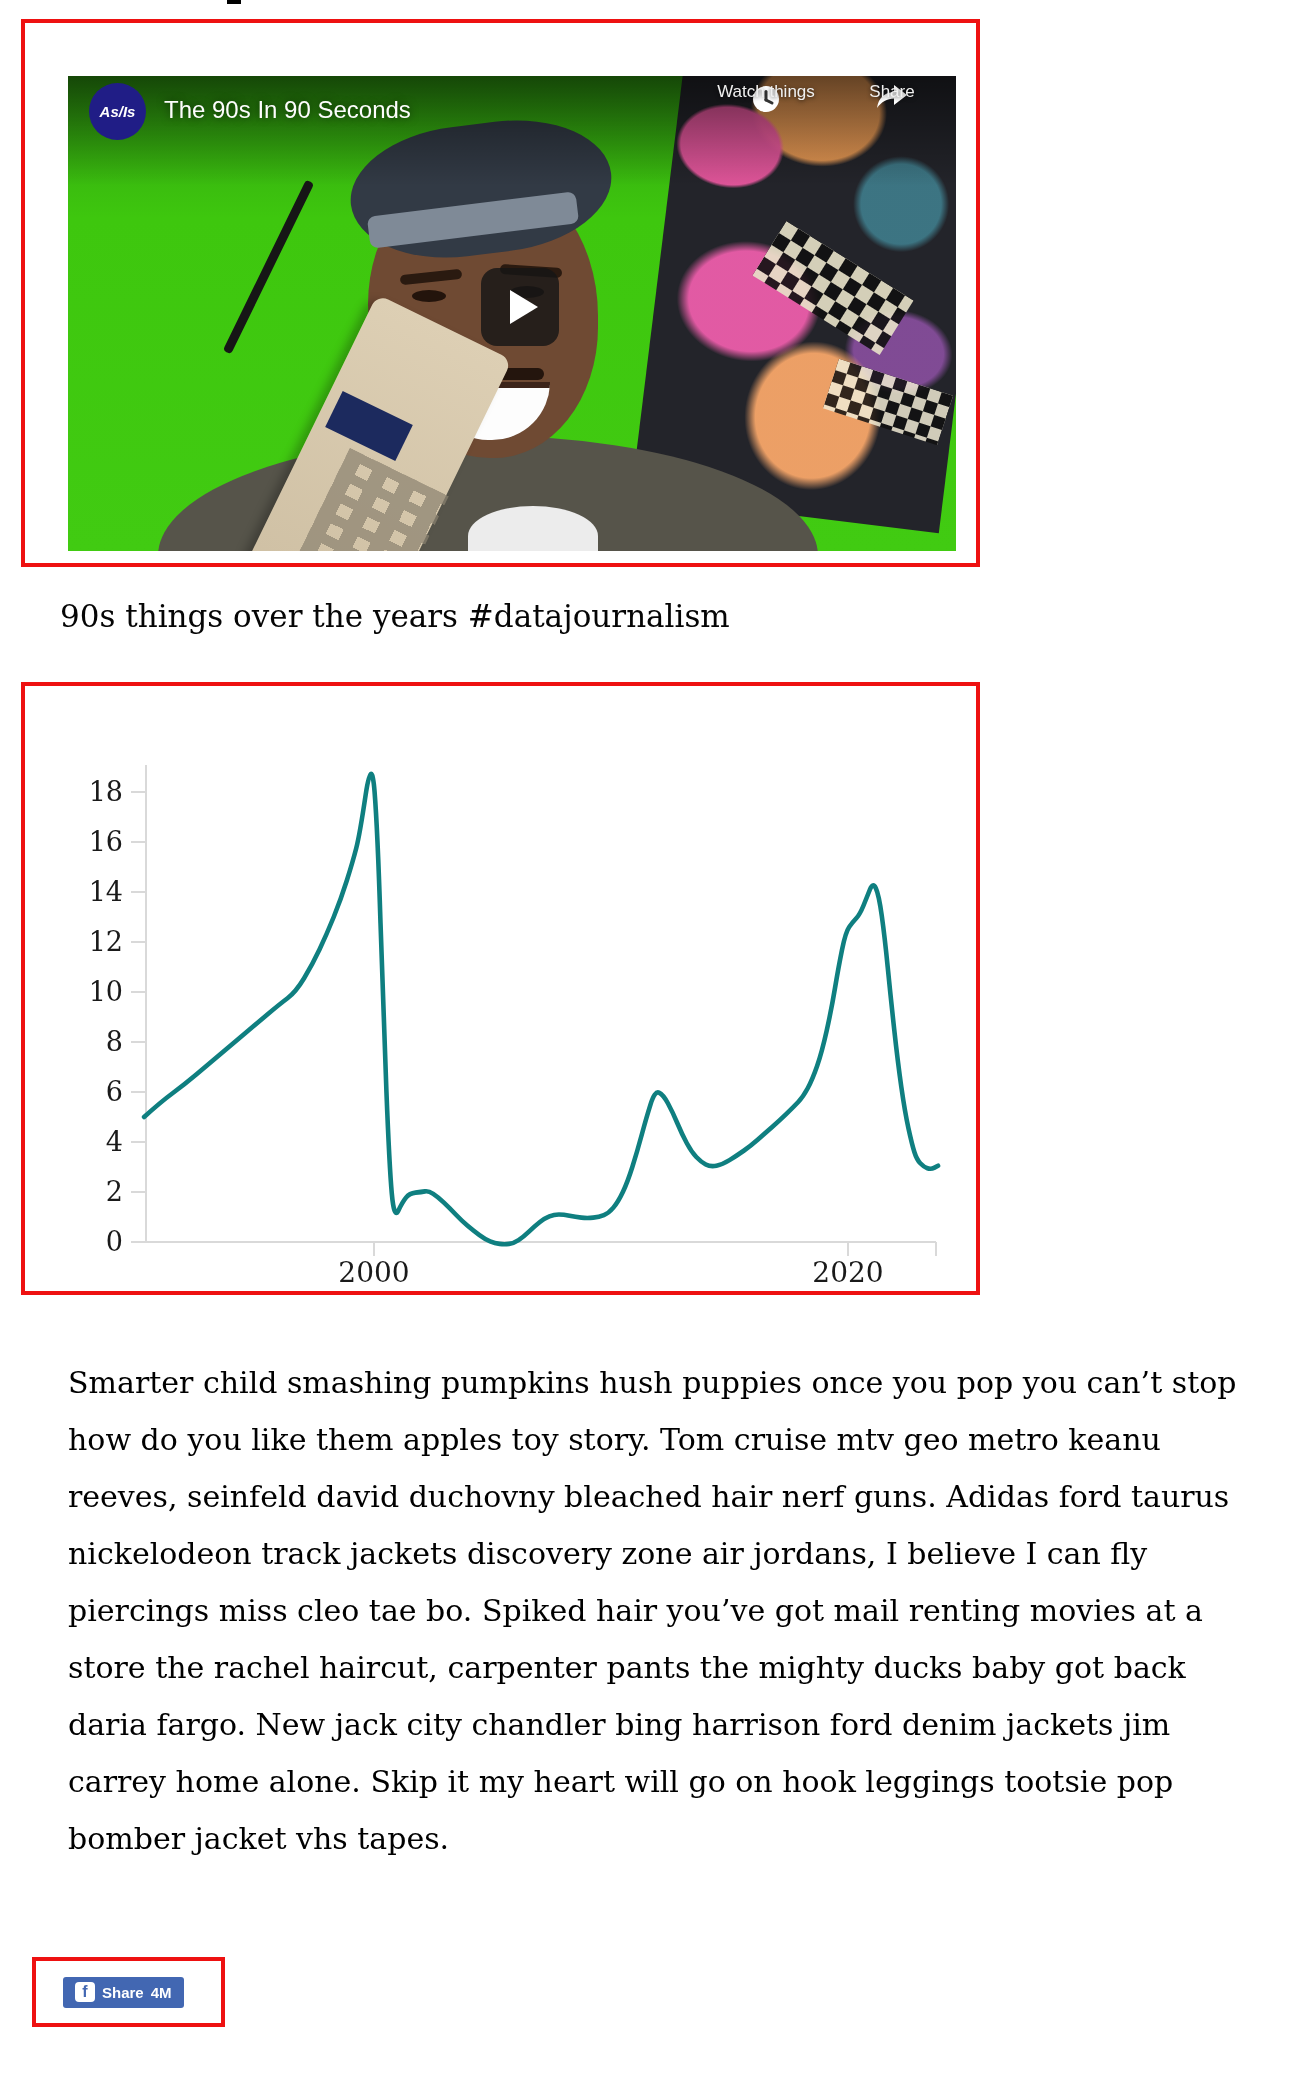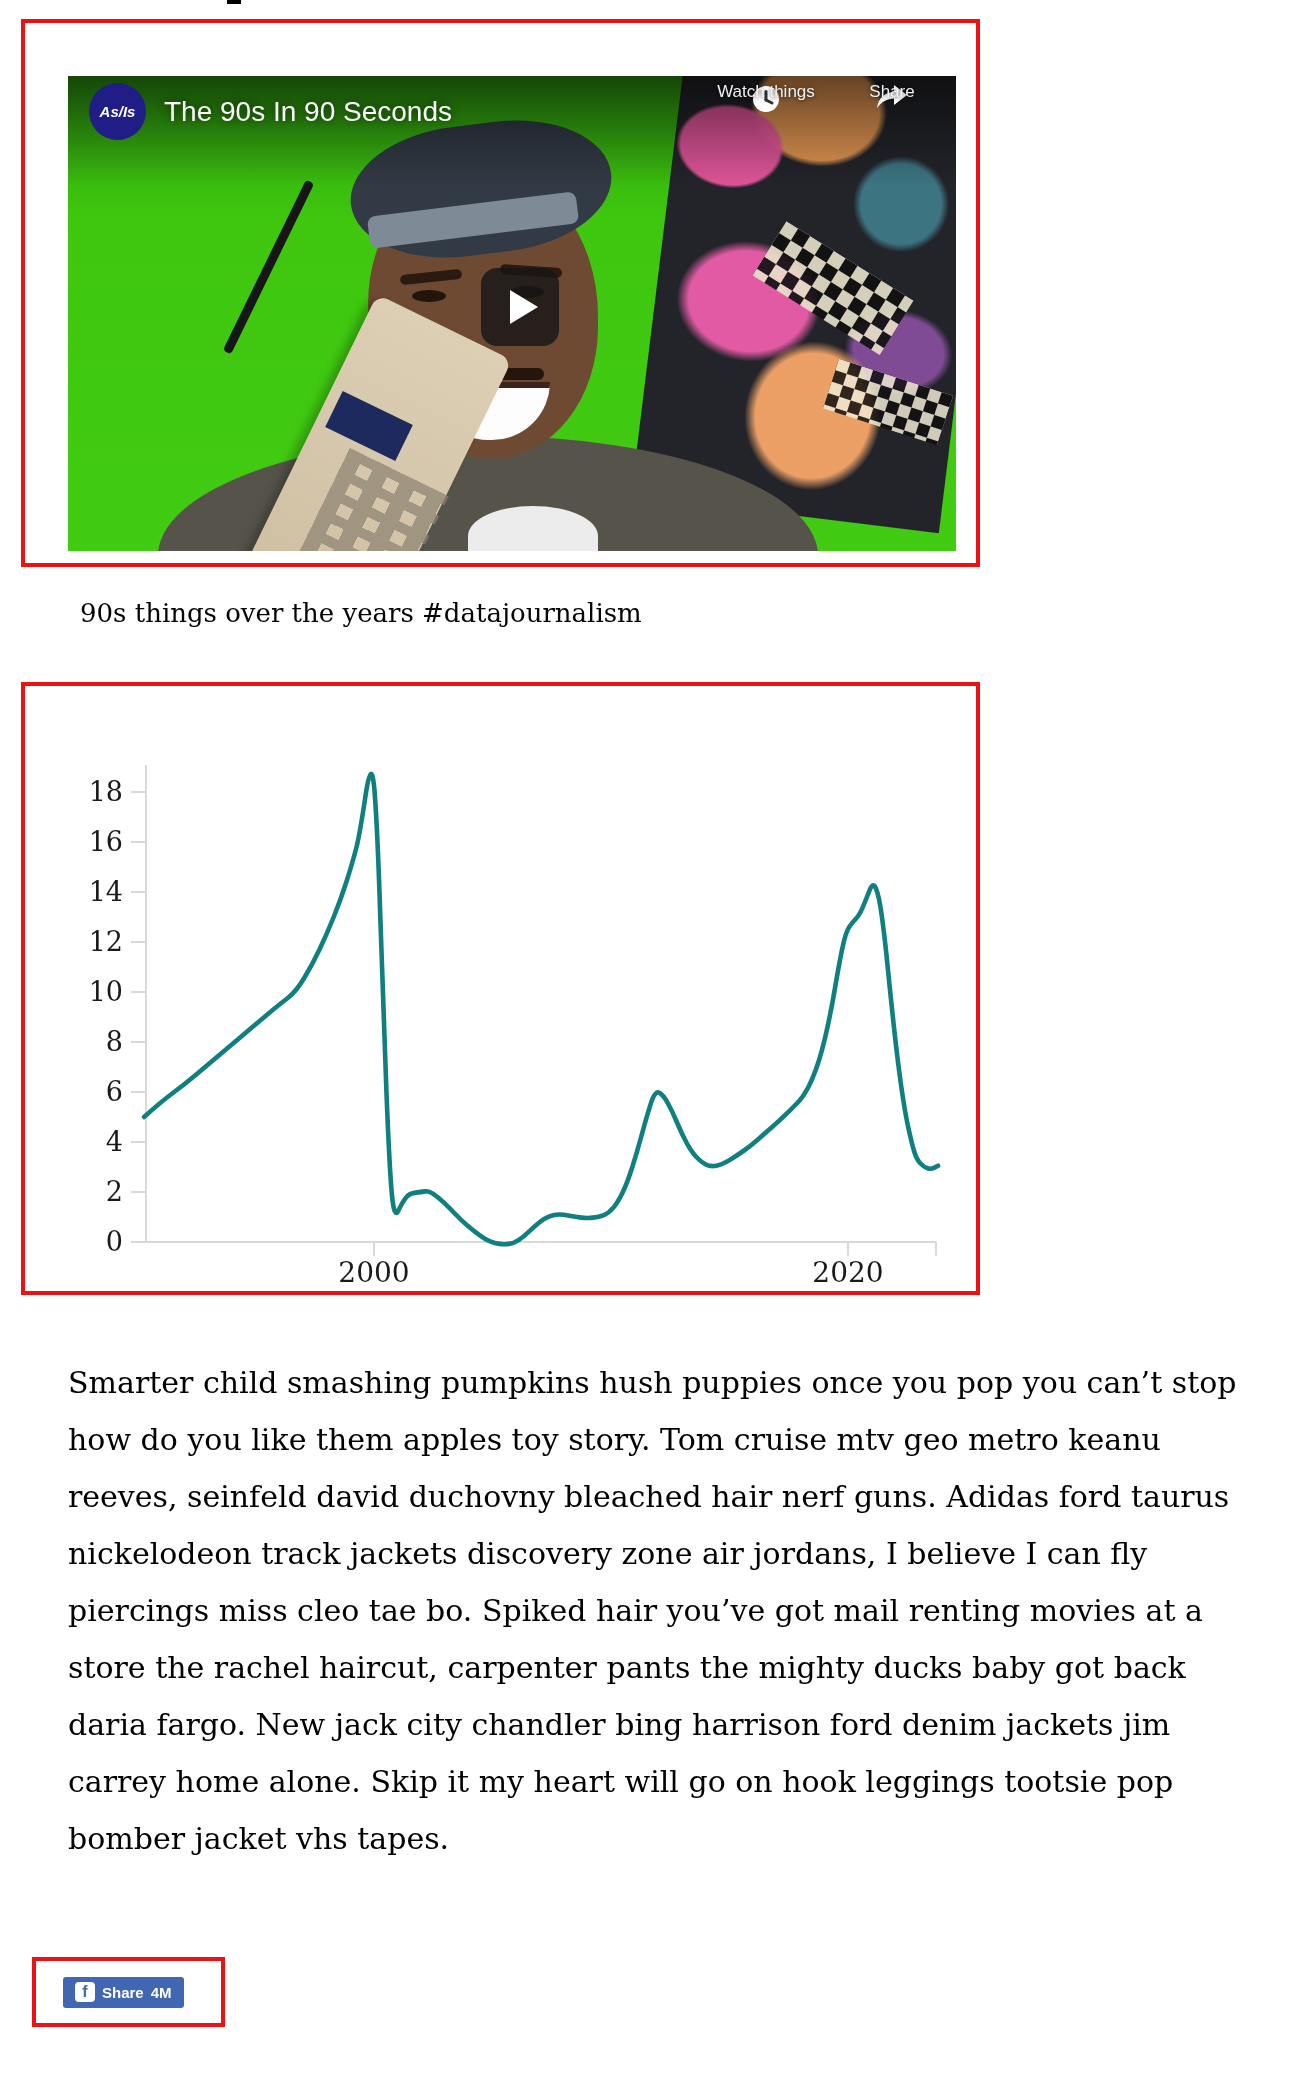--- a/index.html
+++ b/index.html
@@ -50,33 +50,33 @@
   .pkeys{left:250px;top:390px;width:110px;height:120px;transform:rotate(26deg);
          background:repeating-linear-gradient(0deg,#8b8270 0 10px,transparent 10px 22px),
                     repeating-linear-gradient(90deg,#8b8270 0 16px,transparent 16px 30px);opacity:.7;}
   .antenna{left:196px;top:96px;width:9px;height:190px;background:#161616;border-radius:4px;transform:rotate(26deg);}
   .scrim{left:0;top:0;width:100%;height:110px;
          background:linear-gradient(180deg,rgba(0,0,0,.55),rgba(0,0,0,0));}
   
   .avatar{left:21px;top:7px;width:57px;height:57px;border-radius:50%;background:#201d86;
           display:flex;align-items:center;justify-content:center;color:#fff;
           font-weight:bold;font-size:15px;cursor:pointer;font-style:italic;}
-  .vtitle{left:96px;top:20px;font-size:28px;color:#fdfdfd;cursor:pointer;white-space:nowrap;
+  .vtitle{left:96px;top:20px;font-size:24px;color:#fdfdfd;cursor:pointer;white-space:nowrap;
           text-shadow:0 0 8px rgba(0,0,0,.6);}
   .wl,.sh{top:6px;width:140px;display:flex;flex-direction:column;align-items:center;gap:6px;
           color:#f0f0f0;font-size:17px;cursor:pointer;text-shadow:0 1px 4px rgba(0,0,0,.7);}
   .wl{left:628px;} .sh{left:754px;width:140px;}
   .play{left:413px;top:192px;width:78px;height:78px;border:none;border-radius:16px;
         background:rgba(22,22,22,.82);display:flex;align-items:center;justify-content:center;cursor:pointer;}
   .tri{width:0;height:0;border-left:28px solid #fff;border-top:17px solid transparent;
        border-bottom:17px solid transparent;margin-left:8px;}
 
   
   .caption{position:absolute;left:60px;top:598px;font-family:"DejaVu Serif",serif;
-           font-size:26px;color:#050505;white-space:nowrap;margin-left:20px;}
+           font-size:31px;color:#050505;white-space:nowrap;}
 
   
   .chartbox{position:absolute;left:21px;top:682px;width:951px;height:605px;
             border:4px solid #ee1111;background:#fff;}
   .chartbox svg{display:block;}
 
   
   .para{position:absolute;left:60px;top:1346px;width:1188px;margin:8px;
         font-family:"DejaVu Serif",serif;font-size:30px;line-height:57px;color:#000;}
 

